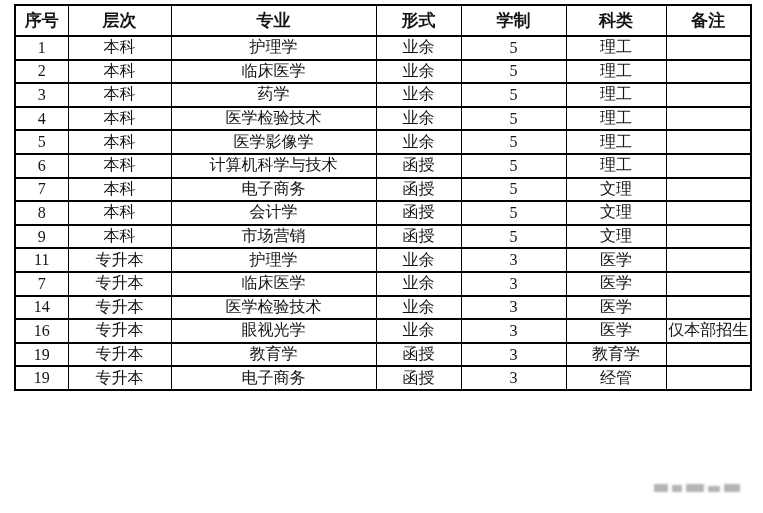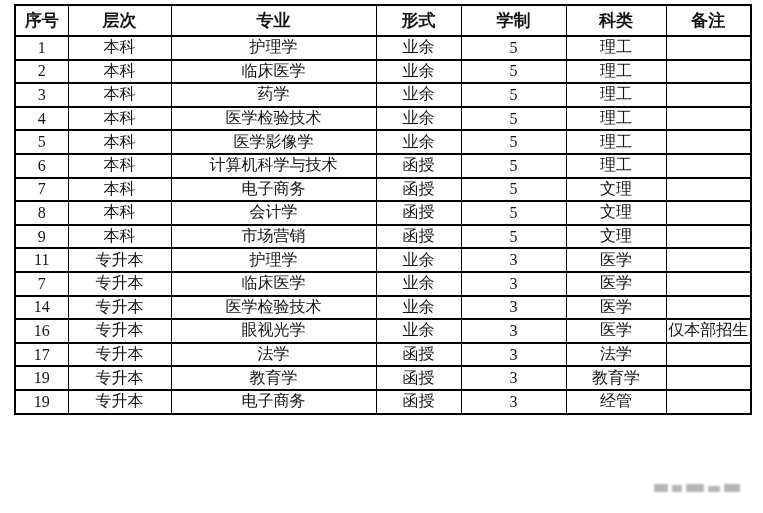--- a/index.html
+++ b/index.html
@@ -215,29 +215,20 @@
         <tr>
           <td>16</td>
           <td>专升本</td>
           <td>眼视光学</td>
           <td>业余</td>
           <td>3</td>
           <td>医学</td>
           <td>仅本部招生</td>
         </tr>
         <tr>
-          <td>17</td>
-          <td>专升本</td>
-          <td>法学</td>
-          <td>函授</td>
-          <td>3</td>
-          <td>法学</td>
-          <td></td>
-        </tr>
-        <tr>
           <td>19</td>
           <td>专升本</td>
           <td>教育学</td>
           <td>函授</td>
           <td>3</td>
           <td>教育学</td>
           <td></td>
         </tr>
         <tr>
           <td>19</td>

